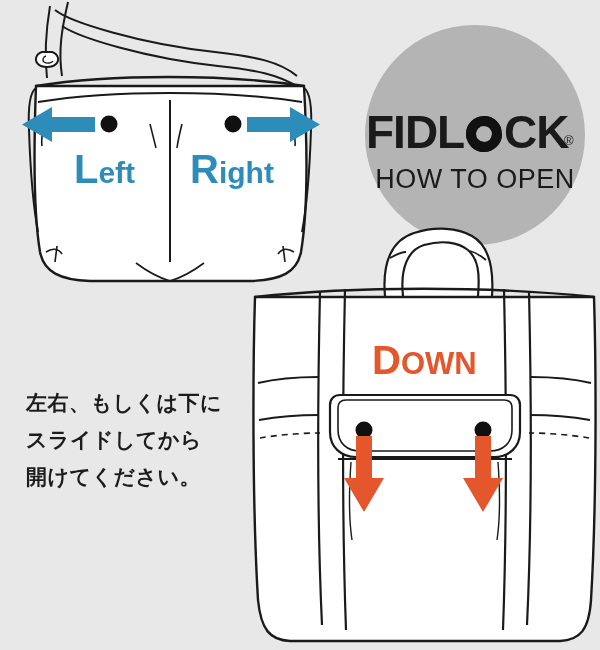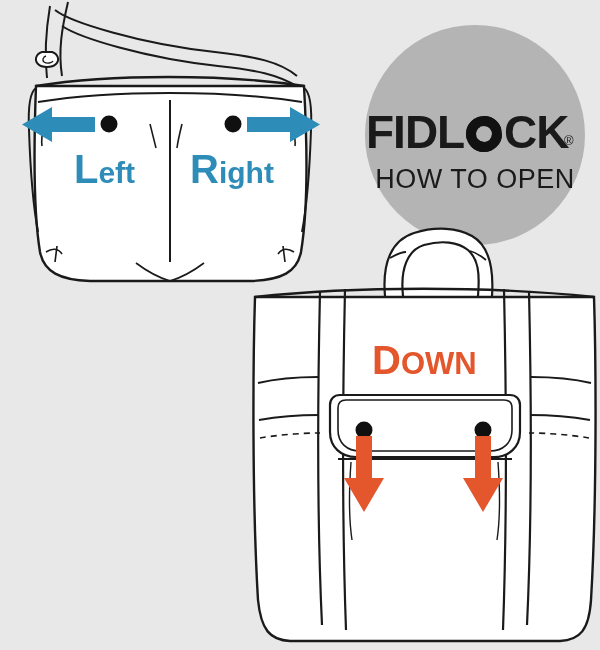--- a/index.html
+++ b/index.html
@@ -188,15 +188,18 @@
 
       <text class="svg-text-black" x="504" y="148" font-size="46" font-weight="bold" letter-spacing="-1">CK</text>
 
       <text class="svg-text-black" x="564" y="145" font-size="13">®</text>
 
       <text class="svg-text-black" x="475" y="188" font-size="27" text-anchor="middle" letter-spacing="0.5">HOW TO OPEN</text>
     </g>
   </svg>
 
   <div class="jp-block">
+    <span class="jp-line">左右、もしくは下に</span>
+    <span class="jp-line">スライドしてから</span>
+    <span class="jp-line">開けてください。</span>
   </div>
 
 </div>
 
 </body></html>

